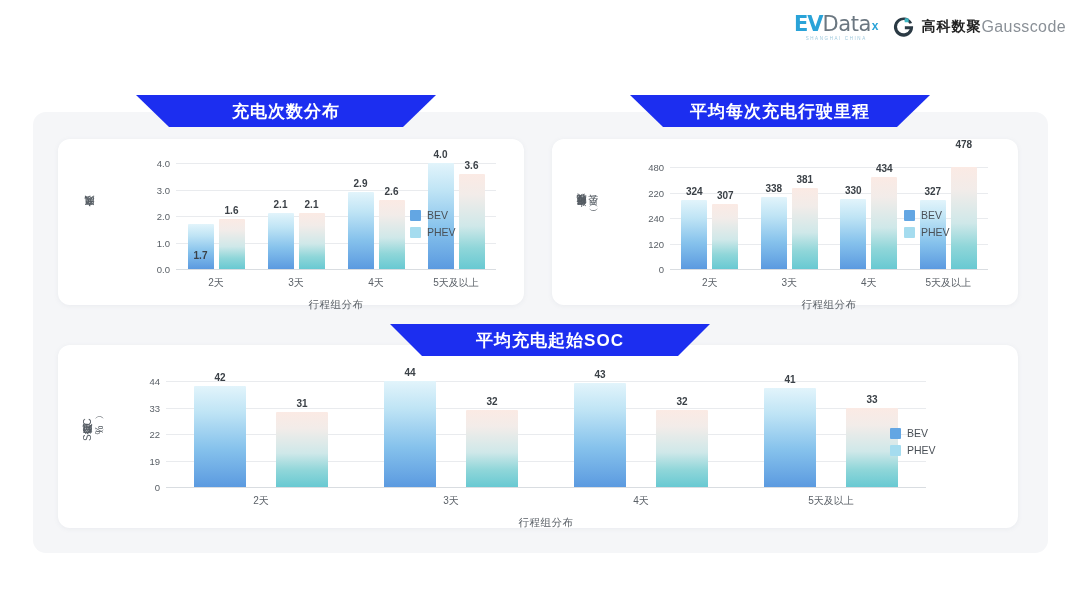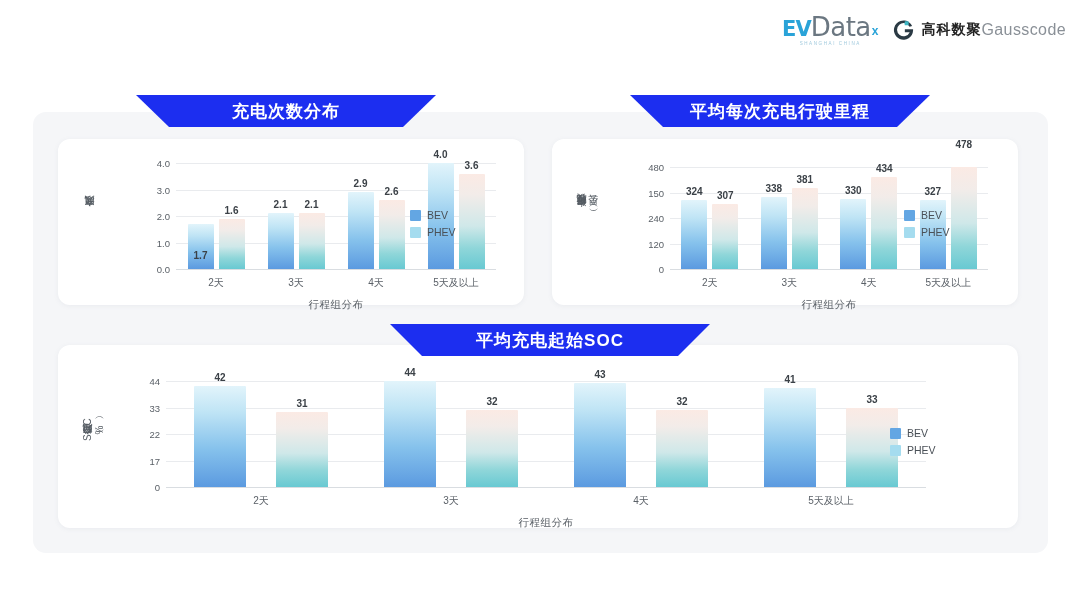--- a/index.html
+++ b/index.html
@@ -10,21 +10,21 @@
   }
 
   
   .logo-bar{position:absolute;top:14px;right:14px;display:flex;align-items:center;gap:14px;}
   .evdata{display:flex;flex-direction:column;align-items:center;line-height:1;}
   .evdata-row{display:flex;align-items:flex-end;}
   .ev-mark{
     font-size:21px;font-weight:700;letter-spacing:-1px;color:#2aa3d8;
     font-family:"DejaVu Sans",sans-serif;
   }
-  .ev-data-word{font-size:26px;font-weight:400;letter-spacing:-0.5px;color:#6b7781;font-family:"DejaVu Sans",sans-serif;}
+  .ev-data-word{font-size:21px;font-weight:400;letter-spacing:-0.5px;color:#6b7781;font-family:"DejaVu Sans",sans-serif;}
   .ev-x{font-size:12px;color:#2aa3d8;font-weight:700;margin-left:1px;position:relative;top:-3px;}
   .evdata-sub{font-size:4.5px;letter-spacing:1.6px;color:#9fc9dd;margin-top:2px;text-transform:uppercase;}
   .gauss{display:flex;align-items:center;gap:6px;}
   .gauss-mark{width:23px;height:23px;position:relative;flex:0 0 auto;}
   .gauss-text{display:flex;flex-direction:row;line-height:1.05;}
   .gauss-cn{font-size:14px;font-weight:700;color:#222;letter-spacing:1px;}
   .gauss-en{font-size:16px;color:#8a9097;letter-spacing:0.4px;}
 
   
   .outer-panel{
@@ -181,21 +181,21 @@
 <div class="chart" id="chart2" style="left:552px;top:139px;width:466px;height:166px;">
     <div class="ylab" style="left:24px;top:28px;height:92px;">每次充电行驶里程
 （公里）</div>
     <div class="gridline base" style="left:118px;top:130px;width:318px;"></div>
     <div class="ytick" style="left:78px;width:34px;top:130px;">0</div>
     <div class="gridline" style="left:118px;top:104.5px;width:318px;"></div>
     <div class="ytick" style="left:78px;width:34px;top:104.5px;">120</div>
     <div class="gridline" style="left:118px;top:79px;width:318px;"></div>
     <div class="ytick" style="left:78px;width:34px;top:79px;">240</div>
     <div class="gridline" style="left:118px;top:53.5px;width:318px;"></div>
-    <div class="ytick" style="left:78px;width:34px;top:53.5px;">150</div>
+    <div class="ytick" style="left:78px;width:34px;top:53.5px;">220</div>
     <div class="gridline" style="left:118px;top:28px;width:318px;"></div>
     <div class="ytick" style="left:78px;width:34px;top:28px;">480</div>
     <div class="bar bev" style="left:129.25px;top:61.14999999999999px;width:26px;height:68.85000000000001px;"></div>
     <div class="bval" style="left:142.25px;top:47.14999999999999px;">324</div>
     <div class="bar phev" style="left:160.25px;top:64.7625px;width:26px;height:65.2375px;"></div>
     <div class="bval" style="left:173.25px;top:50.7625px;">307</div>
     <div class="xtick" style="left:157.75px;top:137px;">2天</div>
     <div class="bar bev" style="left:208.75px;top:58.175px;width:26px;height:71.825px;"></div>
     <div class="bval" style="left:221.75px;top:44.175px;">338</div>
     <div class="bar phev" style="left:239.75px;top:49.03750000000001px;width:26px;height:80.96249999999999px;"></div>
@@ -222,21 +222,21 @@
         <span>PHEV</span>
       </div>
     </div>
   </div>
 <div class="chart" id="chart3" style="left:58px;top:345px;width:960px;height:183px;">
     <div class="ylab" style="left:24px;top:42px;height:86px;">充电起始SOC
 （%）</div>
     <div class="gridline base" style="left:108px;top:142px;width:760px;"></div>
     <div class="ytick" style="left:68px;width:34px;top:142px;">0</div>
     <div class="gridline" style="left:108px;top:115.5px;width:760px;"></div>
-    <div class="ytick" style="left:68px;width:34px;top:115.5px;">17</div>
+    <div class="ytick" style="left:68px;width:34px;top:115.5px;">19</div>
     <div class="gridline" style="left:108px;top:89px;width:760px;"></div>
     <div class="ytick" style="left:68px;width:34px;top:89px;">22</div>
     <div class="gridline" style="left:108px;top:62.5px;width:760px;"></div>
     <div class="ytick" style="left:68px;width:34px;top:62.5px;">33</div>
     <div class="gridline" style="left:108px;top:36px;width:760px;"></div>
     <div class="ytick" style="left:68px;width:34px;top:36px;">44</div>
     <div class="bar bev" style="left:136px;top:40.81818181818181px;width:52px;height:101.18181818181819px;"></div>
     <div class="bval" style="left:162px;top:26.818181818181813px;">42</div>
     <div class="bar phev" style="left:218px;top:67.31818181818181px;width:52px;height:74.68181818181819px;"></div>
     <div class="bval" style="left:244px;top:53.31818181818181px;">31</div>

